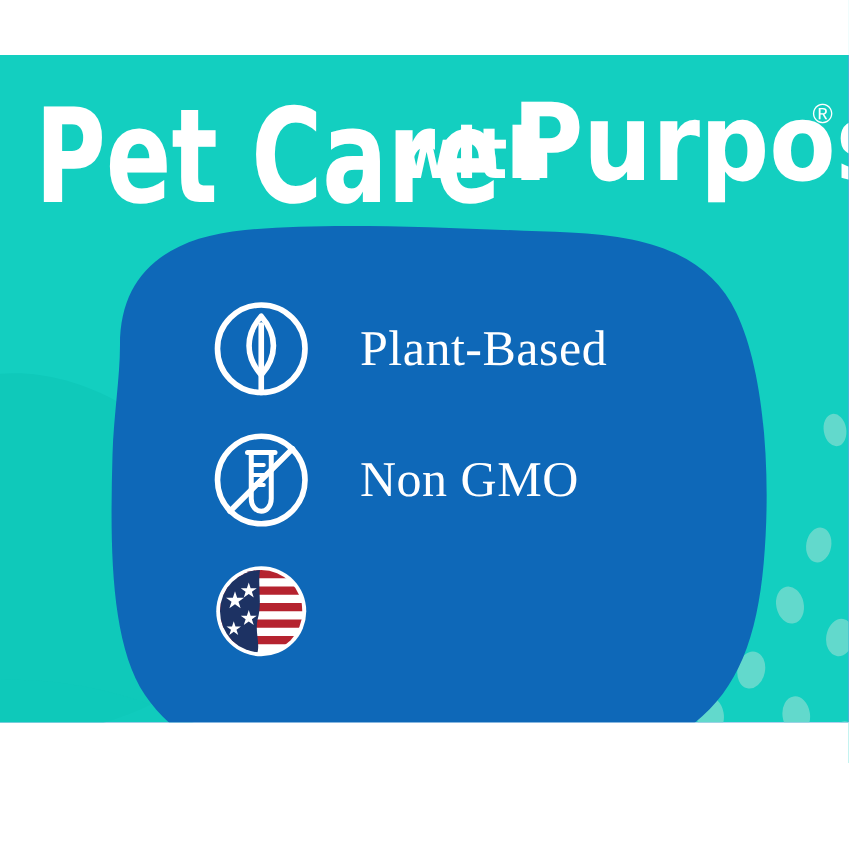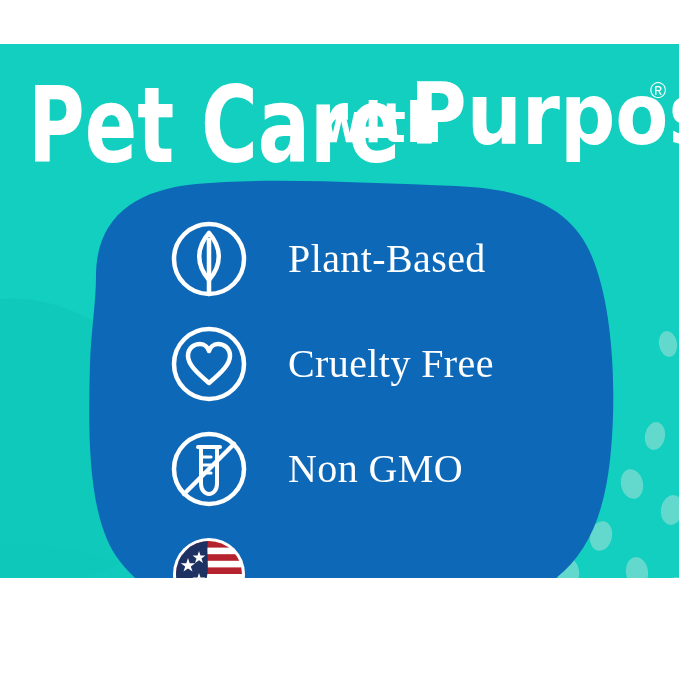--- a/index.html
+++ b/index.html
@@ -57,21 +57,21 @@
     color: #ffffff;
   }
   .headline svg {
     display: block;
   }
 
   
   .features {
     position: absolute;
     left: 168px;
-    top: 162px;
+    top: 182px;
     width: 420px;
   }
   .feature-row {
     display: flex;
     align-items: center;
     height: 105px;
   }
   .feature-icon {
     width: 82px;
     height: 82px;
@@ -158,35 +158,20 @@
       <div class="feature-icon">
         <svg viewBox="0 0 82 82">
           <circle cx="41" cy="41" r="35" fill="none" stroke="#ffffff" stroke-width="4.5"></circle>
           <path d="M41 15 C 28 30, 28 47, 41 62 C 54 47, 54 30, 41 15 Z" fill="none" stroke="#ffffff" stroke-width="4.5" stroke-linejoin="round"></path>
           <line x1="41" y1="22" x2="41" y2="76" stroke="#ffffff" stroke-width="4.5" stroke-linecap="round"></line>
         </svg>
       </div>
       <div class="feature-label">Plant-Based</div>
     </div>
 
-    <div class="feature-row">
-      <div class="feature-icon">
-        <svg viewBox="0 0 82 82">
-          <circle cx="41" cy="41" r="35" fill="none" stroke="#ffffff" stroke-width="4.5"></circle>
-          <path d="M41 60
-                   C 28 49, 20 41, 20 33
-                   C 20 25, 26 21, 32 21
-                   C 37 21, 40 25, 41 28
-                   C 42 25, 45 21, 50 21
-                   C 56 21, 62 25, 62 33
-                   C 62 41, 54 49, 41 60 Z" fill="none" stroke="#ffffff" stroke-width="4.5" stroke-linejoin="round"></path>
-        </svg>
-      </div>
-      <div class="feature-label">Cruelty Free</div>
-    </div>
 
     <div class="feature-row">
       <div class="feature-icon">
         <svg viewBox="0 0 82 82">
           <circle cx="41" cy="41" r="35" fill="none" stroke="#ffffff" stroke-width="4.5"></circle>
 
           <path d="M33 19 L33 56 C33 62, 37 66, 41 66 C45 66, 49 62, 49 56 L49 19" fill="none" stroke="#ffffff" stroke-width="4" stroke-linecap="round"></path>
           <line x1="30" y1="19" x2="52" y2="19" stroke="#ffffff" stroke-width="4" stroke-linecap="round"></line>
 
           <line x1="33" y1="29" x2="43" y2="29" stroke="#ffffff" stroke-width="3.2" stroke-linecap="round"></line>

